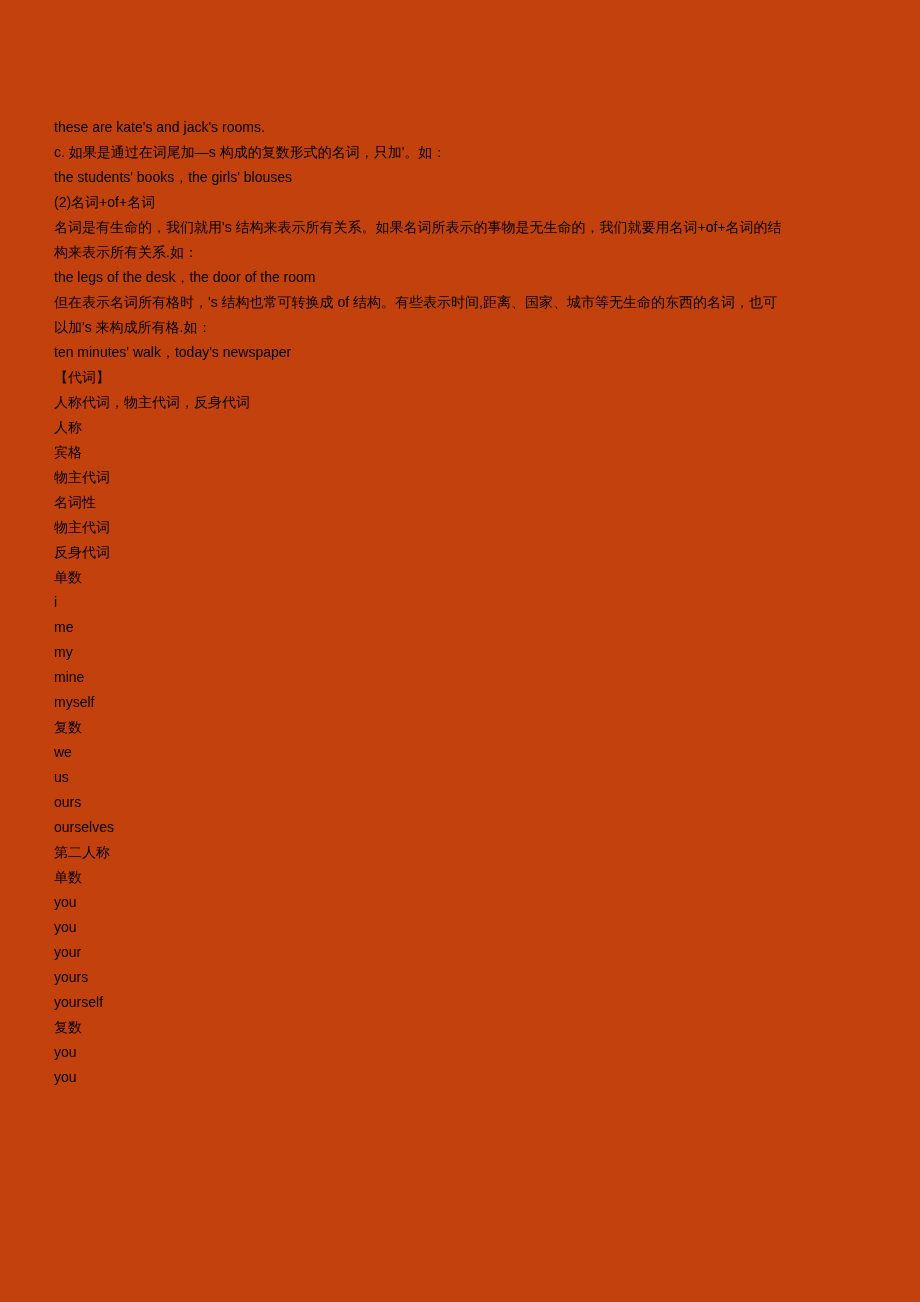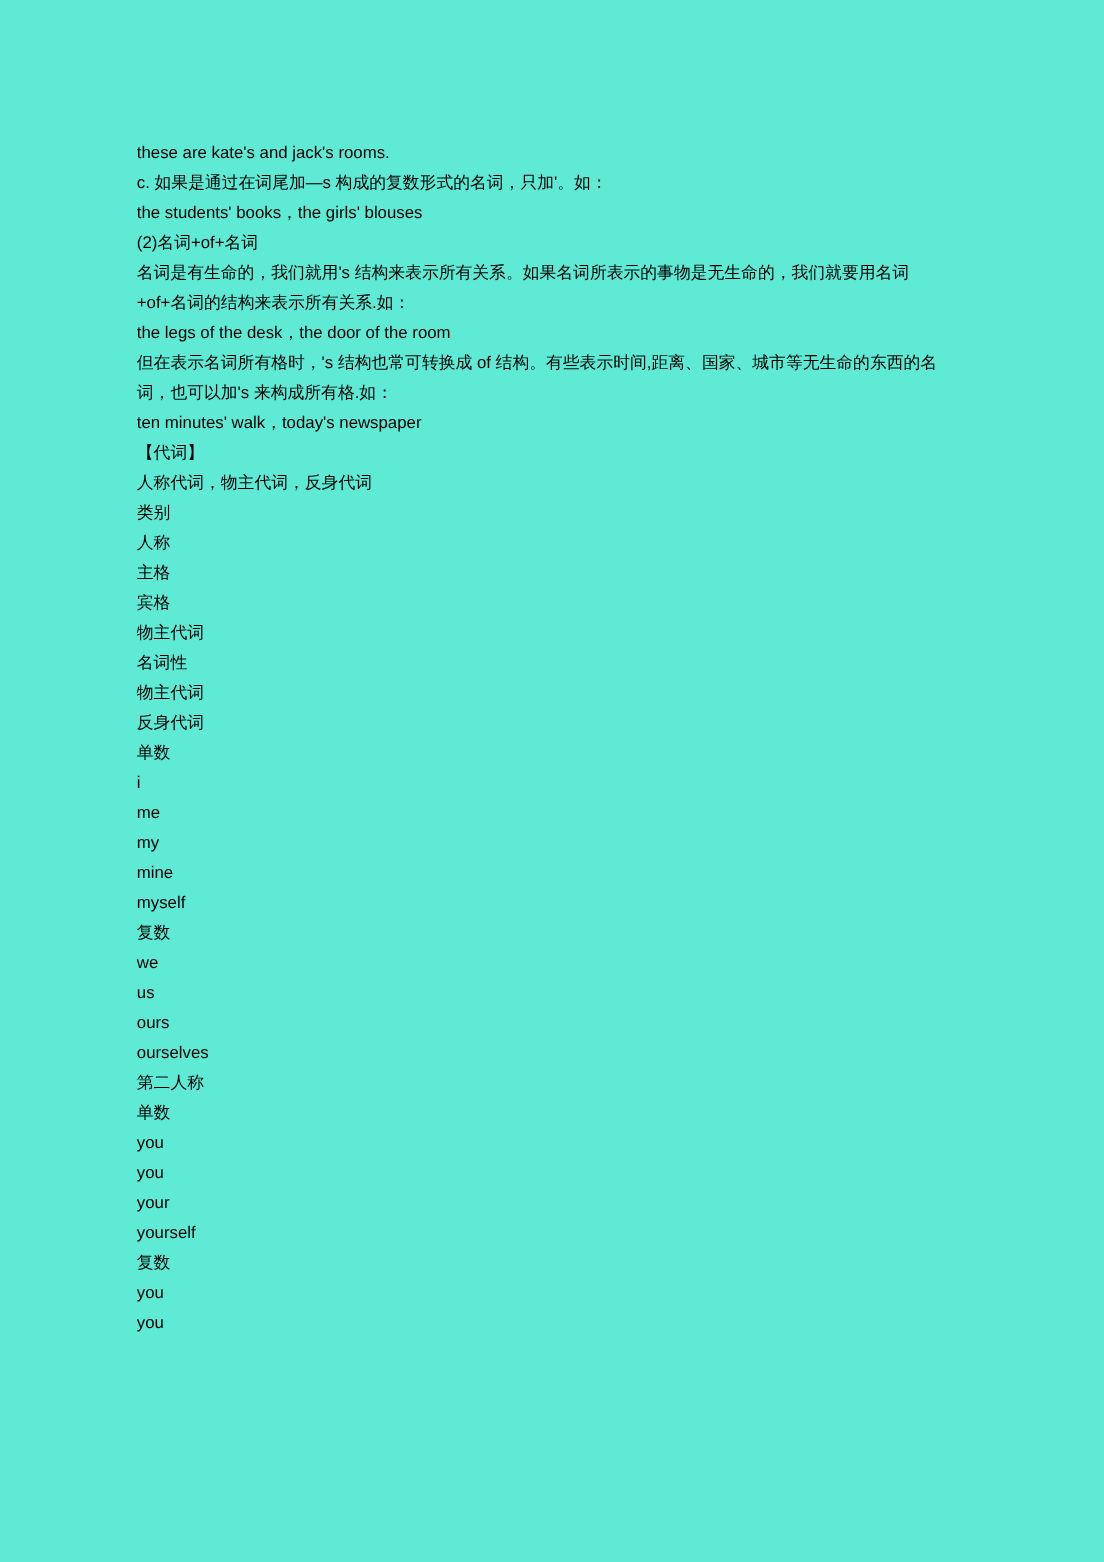--- a/index.html
+++ b/index.html
@@ -4,23 +4,23 @@
 <style>
 body {
   margin: 0;
   padding: 0;
   background: #fff;
   font-family: "Microsoft YaHei", "SimSun", Arial, sans-serif;
 }
 .page {
   width: 920px;
   min-height: 1302px;
-  padding: 115px 130px 50px 114px;
+  padding: 115px 130px 50px 54px;
   box-sizing: border-box;
-  background: #5eead4;
+  background: #c2410c;
 }
 .line {
   font-size: 14px;
   line-height: 25px;
   color: #000;
   white-space: pre-wrap;
 }
 </style>
 </head>
 <body>
@@ -29,23 +29,21 @@
   <div class="line">these are kate's and jack's rooms.</div>
   <div class="line">c. 如果是通过在词尾加—s 构成的复数形式的名词，只加'。如：</div>
   <div class="line">the students' books，the girls' blouses</div>
   <div class="line">(2)名词+of+名词</div>
   <div class="line">名词是有生命的，我们就用's 结构来表示所有关系。如果名词所表示的事物是无生命的，我们就要用名词+of+名词的结构来表示所有关系.如：</div>
   <div class="line">the legs of the desk，the door of the room</div>
   <div class="line">但在表示名词所有格时，'s 结构也常可转换成 of 结构。有些表示时间,距离、国家、城市等无生命的东西的名词，也可以加's 来构成所有格.如：</div>
   <div class="line">ten minutes' walk，today's newspaper</div>
   <div class="line">【代词】</div>
   <div class="line">人称代词，物主代词，反身代词</div>
-  <div class="line">类别</div>
   <div class="line">人称</div>
-  <div class="line">主格</div>
   <div class="line">宾格</div>
   <div class="line">物主代词</div>
   <div class="line">名词性</div>
   <div class="line">物主代词</div>
   <div class="line">反身代词</div>
   <div class="line">单数</div>
   <div class="line">i</div>
   <div class="line">me</div>
   <div class="line">my</div>
   <div class="line">mine</div>
@@ -53,17 +51,18 @@
   <div class="line">复数</div>
   <div class="line">we</div>
   <div class="line">us</div>
   <div class="line">ours</div>
   <div class="line">ourselves</div>
   <div class="line">第二人称</div>
   <div class="line">单数</div>
   <div class="line">you</div>
   <div class="line">you</div>
   <div class="line">your</div>
+  <div class="line">yours</div>
   <div class="line">yourself</div>
   <div class="line">复数</div>
   <div class="line">you</div>
   <div class="line">you</div>
 </div>
 
 </body></html>

